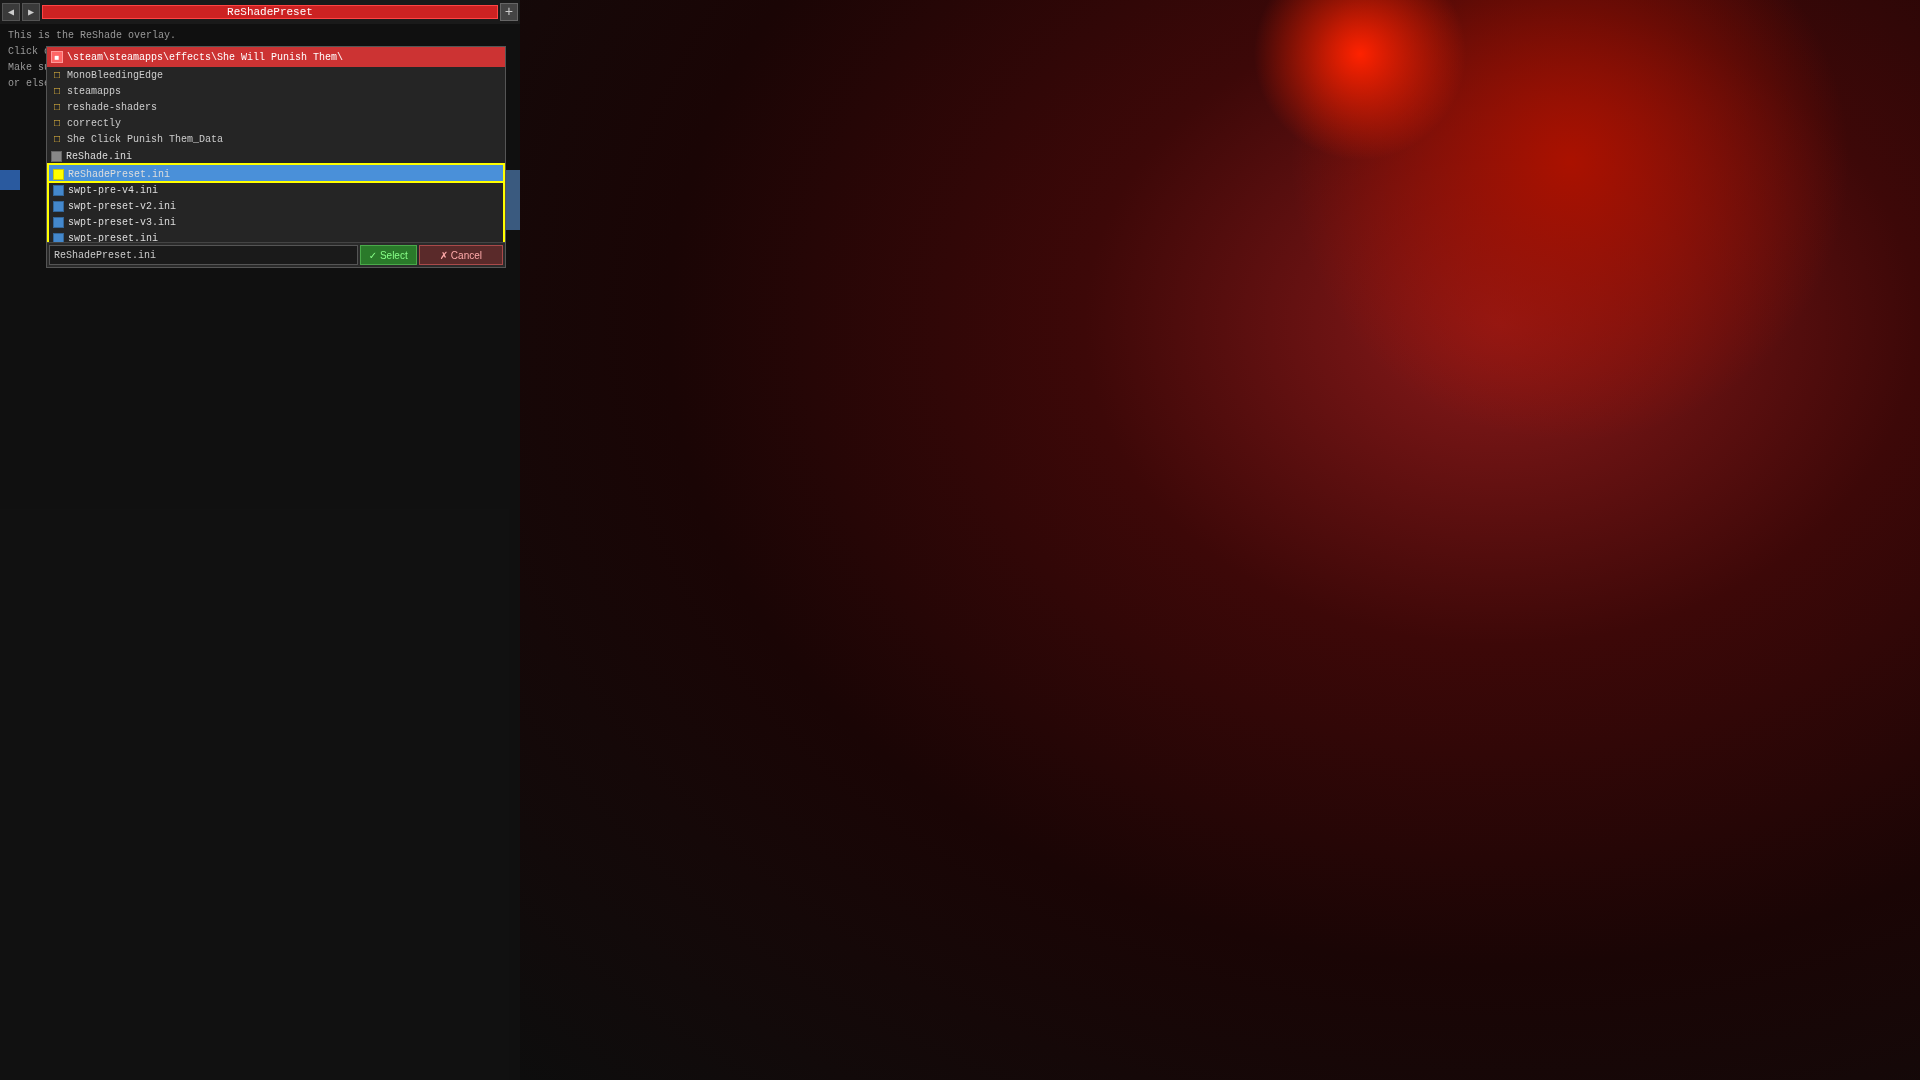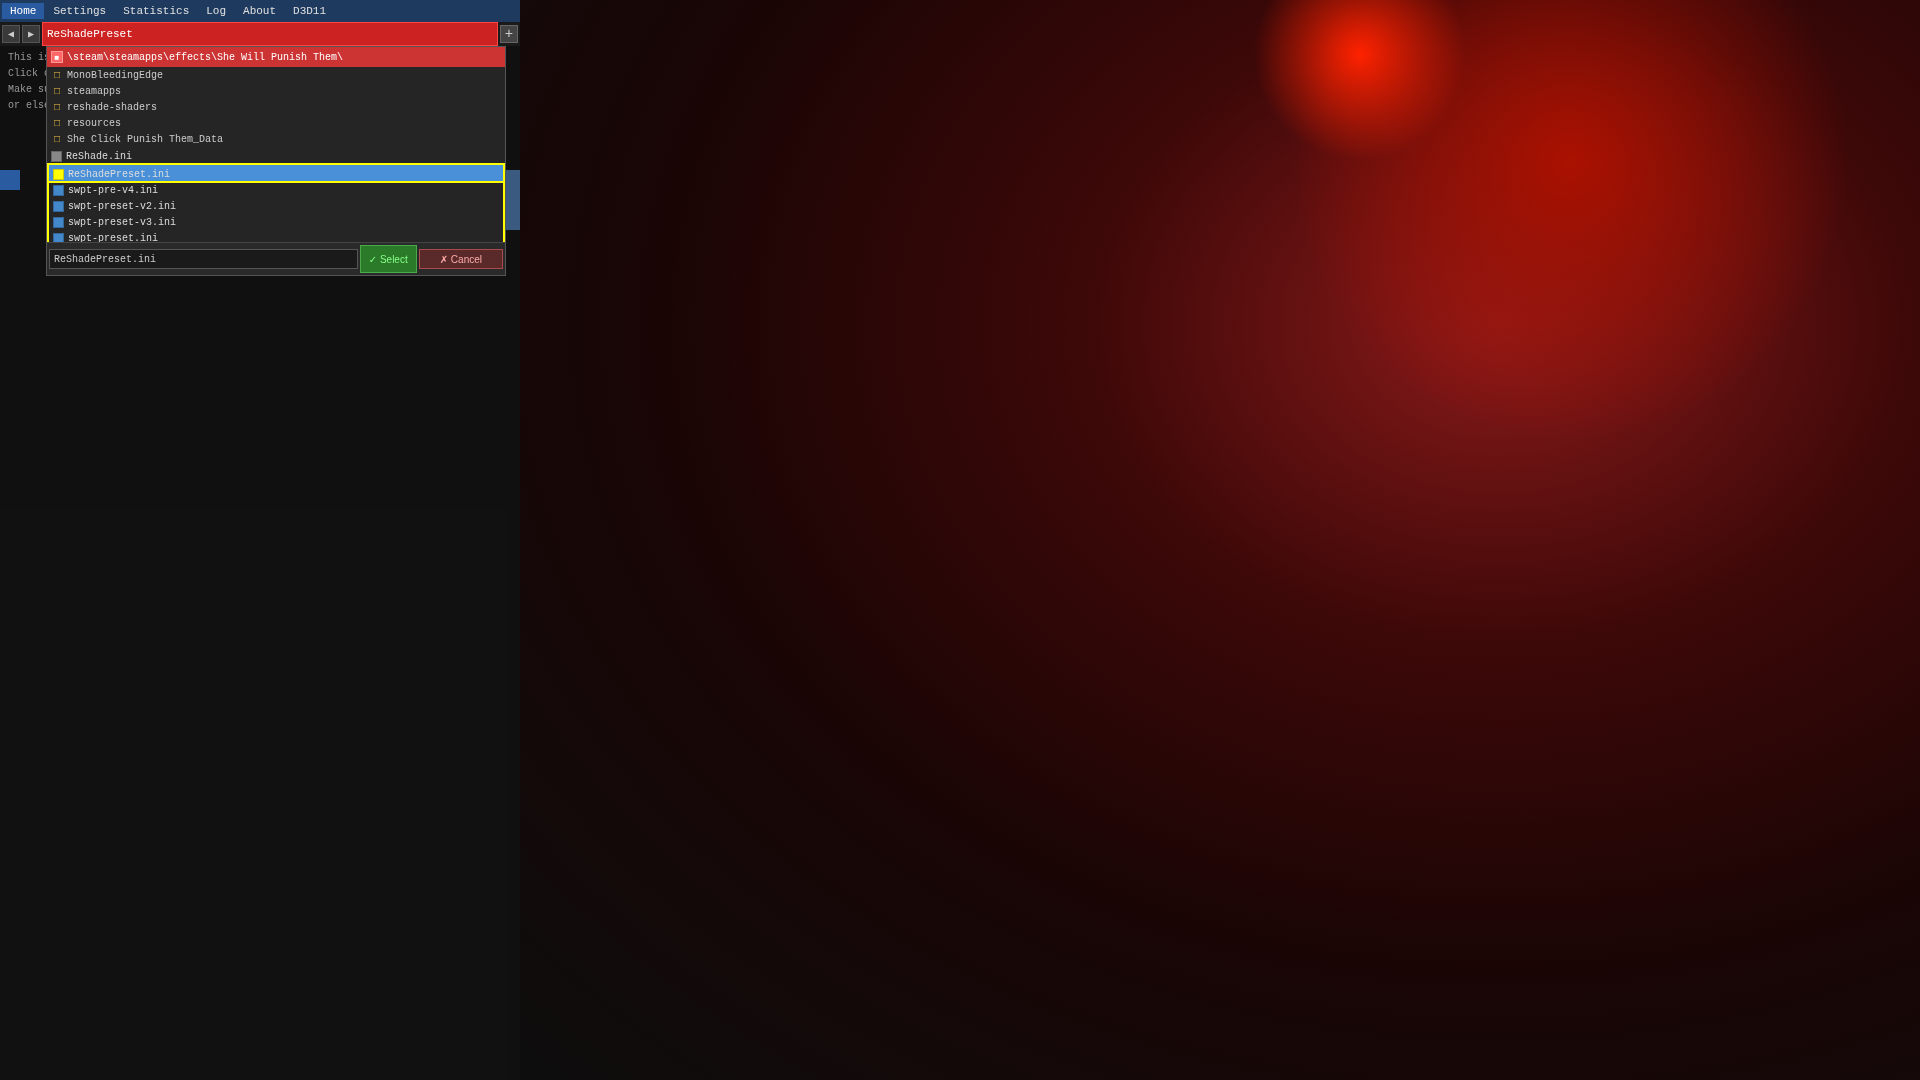--- a/index.html
+++ b/index.html
@@ -98,28 +98,29 @@
       display: flex;
       align-items: center;
       justify-content: center;
       cursor: pointer;
       font-size: 10px;
       flex-shrink: 0;
     }
 
     .preset-input {
       flex: 1;
-      height: 24px;
+      height: 14px;
       background: #cc2222;
       border: 1px solid #ff4444;
       color: #ffffff;
       font-size: 11px;
       font-family: 'Courier New', monospace;
       padding: 0 4px;
       outline: none;
+      text-align: center;
     }
 
     .preset-add-btn {
       width: 18px;
       height: 18px;
       background: #444;
       border: 1px solid #666;
       color: #ccc;
       display: flex;
       align-items: center;
@@ -264,21 +265,21 @@
       background: #1a1a1a;
       border: 1px solid #555;
       color: #cccccc;
       font-size: 10px;
       font-family: 'Courier New', monospace;
       padding: 0 4px;
       outline: none;
     }
 
     .select-btn {
-      height: 28px;
+      height: 20px;
       padding: 0 8px;
       background: #2a7a2a;
       border: 1px solid #4aaa4a;
       color: #88ff88;
       font-size: 10px;
       cursor: pointer;
       white-space: nowrap;
     }
 
     .cancel-btn {
@@ -328,28 +329,20 @@
 <body>
 
 <div class="game-background">
   <div class="game-bg-glow"></div>
 </div>
 
 <div class="left-panel"></div>
 
 <div class="reshade-ui">
 
-  <div class="menu-bar">
-    <div class="menu-item menu-item-home">Home</div>
-    <div class="menu-item">Settings</div>
-    <div class="menu-item">Statistics</div>
-    <div class="menu-item">Log</div>
-    <div class="menu-item">About</div>
-    <div class="menu-item">D3D11</div>
-  </div>
 
   <div class="preset-bar">
     <div class="preset-nav-btn">◀</div>
     <div class="preset-nav-btn">▶</div>
     <input class="preset-input" type="text" value="ReShadePreset" style="">
     <div class="preset-add-btn">+</div>
   </div>
 
   <div class="main-content">
     <div>This is the ReShade overlay.</div>
@@ -377,21 +370,21 @@
       <div class="file-item">
         <div class="file-icon folder-icon">□</div>
         <span>steamapps</span>
       </div>
       <div class="file-item">
         <div class="file-icon folder-icon">□</div>
         <span>reshade-shaders</span>
       </div>
       <div class="file-item">
         <div class="file-icon folder-icon">□</div>
-        <span>resources</span>
+        <span>correctly</span>
       </div>
       <div class="file-item">
         <div class="file-icon folder-icon">□</div>
         <span>She Click Punish Them_Data</span>
       </div>
 
       <div class="file-item ini-file">
         <div class="ini-icon-gray"></div>
         <span>ReShade.ini</span>
       </div>

